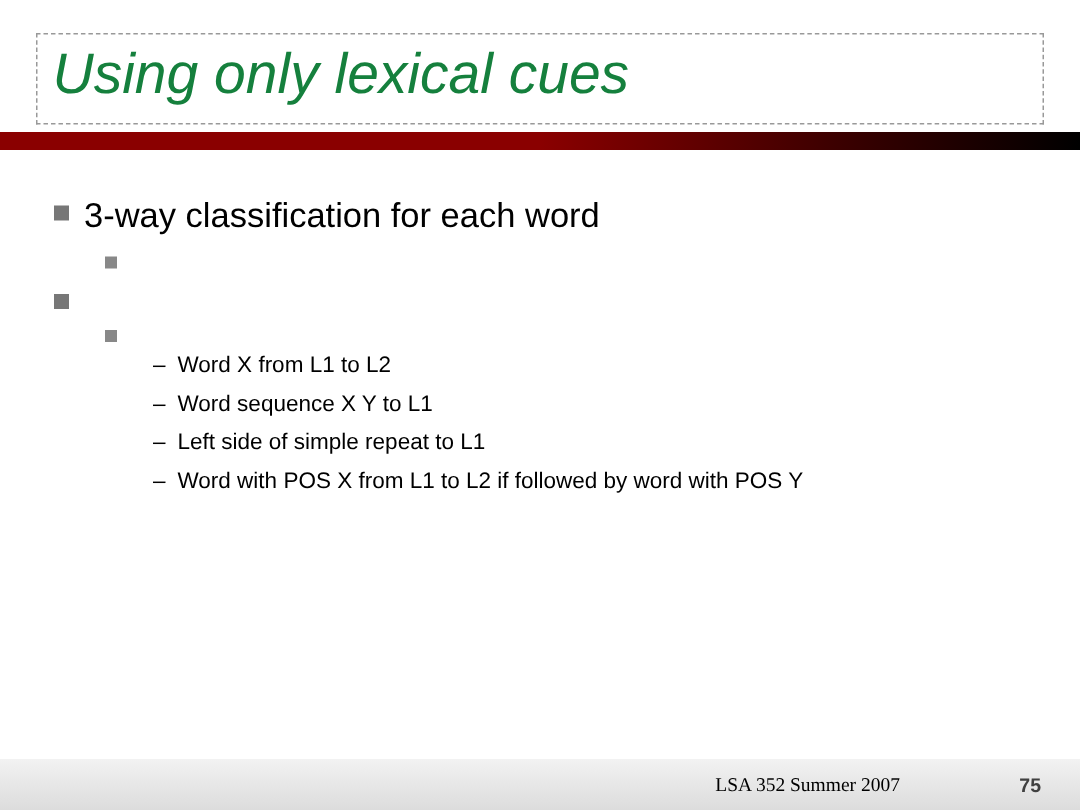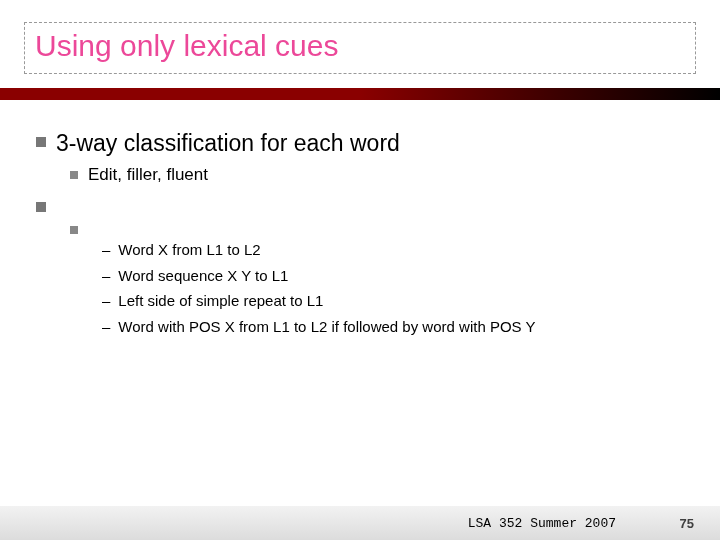--- a/index.html
+++ b/index.html
@@ -13,23 +13,24 @@
   }
   .title-box {
     position: absolute;
     top: 22px;
     left: 24px;
     right: 24px;
     border: 1px dashed #999;
     padding: 6px 10px 10px 10px;
   }
   .title-box h1 {
-    font-size: 30px;
+    font-size: 38px;
     font-weight: normal;
-    color: #ec4899;
+    color: #15803d;
+    font-style: italic;
   }
   .divider {
     position: absolute;
     top: 88px;
     left: 0;
     right: 0;
     height: 12px;
     background: linear-gradient(to right, #8a0000 0%, #8a0000 50%, #3a0000 78%, #000000 100%);
   }
   .content {
@@ -80,23 +81,23 @@
   }
   .lvl3 .text { flex: 1; }
   .footer-bar {
     position: absolute;
     left: 0; right: 0; bottom: 0;
     height: 34px;
     background: linear-gradient(to bottom, #f2f2f2, #dcdcdc);
   }
   .footer-text {
     position: absolute;
-    right: 104px;
+    right: 120px;
     bottom: 9px;
-    font-family: Liberation Mono, monospace;
+    font-family: Liberation Serif, serif;
     font-size: 13px;
     color: #000;
   }
   .page-number {
     position: absolute;
     right: 26px;
     bottom: 9px;
     font-family: Arial, sans-serif;
     font-size: 13px;
     font-weight: bold;
@@ -114,21 +115,20 @@
 
 <div class="content">
 
   <div class="lvl1">
     <span class="bullet"></span>
     <span>3-way classification for each word</span>
   </div>
 
   <div class="lvl2">
     <span class="bullet"></span>
-    <span>Edit, filler, fluent</span>
   </div>
 
   <div class="lvl1">
     <span class="bullet"></span>
   </div>
 
   <div class="lvl2">
     <span class="bullet"></span>
   </div>
 

